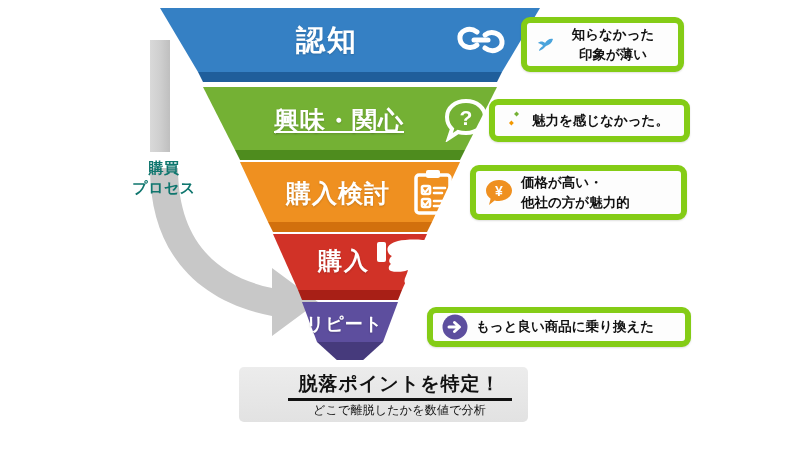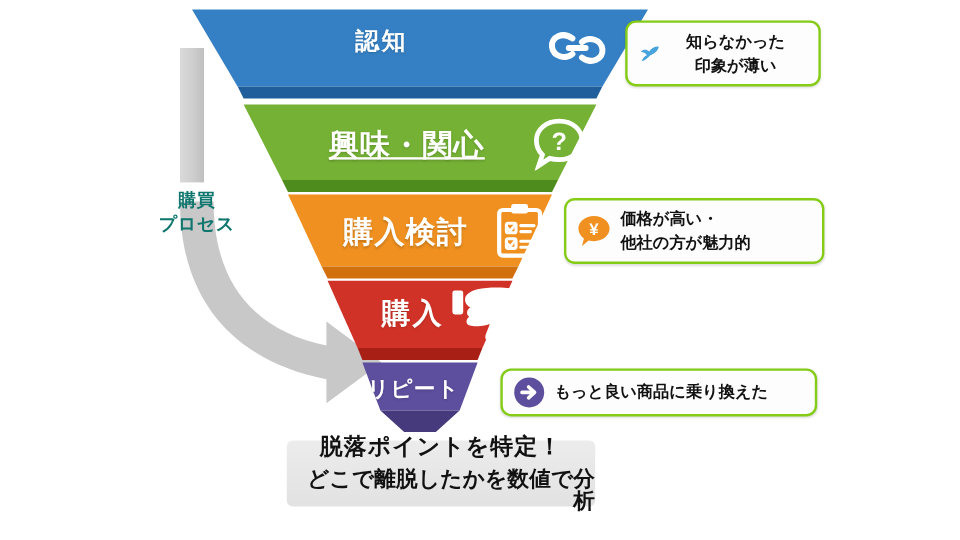--- a/index.html
+++ b/index.html
@@ -20,63 +20,63 @@
     font-size:15px;line-height:1.35;letter-spacing:0.5px;
   }
 
   
   .funnel{position:absolute;left:150px;top:0;width:400px;height:360px;}
   .stage-label{
     position:absolute;color:#ffffff;font-weight:bold;
     text-shadow:0 1px 2px rgba(0,0,0,.18);
     white-space:nowrap;pointer-events:none;
   }
-  .s1-label{left:296px;top:21px;font-size:20px;letter-spacing:2px;}
+  .s1-label{left:296px;top:21px;font-size:29px;letter-spacing:2px;}
   .s2-label{left:274px;top:104px;font-size:25px;letter-spacing:1px;text-decoration:underline;}
   .s3-label{left:286px;top:177px;font-size:25px;letter-spacing:1px;}
   .s4-label{left:318px;top:245px;font-size:24px;letter-spacing:2px;}
   .s5-label{left:306px;top:312px;font-size:18px;letter-spacing:1px;}
 
   
   .callout{
     position:absolute;background:#fdfdfd;
-    border:2px solid #84cc16;border-radius:9px;
+    border:6px solid #84cc16;border-radius:9px;
     box-shadow:0 1px 2px rgba(0,0,0,.13);
     display:flex;align-items:center;
     padding:6px 14px 6px 8px;
     box-sizing:border-box;
   }
   .callout .ctext{
     color:#121212;font-weight:bold;font-size:13.5px;
     line-height:1.45;white-space:nowrap;
   }
   .callout .cicon{
     flex:0 0 auto;display:flex;align-items:center;justify-content:center;
     margin-right:7px;
   }
   .c1{left:521px;top:17px;width:163px;height:55px;}
   .c1 .ctext{text-align:center;width:100%;}
   .c2{left:489px;top:99px;width:201px;height:43px;}
   .c3{left:470px;top:165px;width:217px;height:55px;}
   .c4{left:444px;top:235px;width:243px;height:55px;}
-  .c5{left:417px;top:307px;width:264px;height:40px;}
+  .c5{left:427px;top:307px;width:264px;height:40px;}
 
   
   .banner{
     position:absolute;left:239px;top:367px;width:257px;height:55px;
     background:linear-gradient(180deg,#ececec 0%,#e2e2e2 100%);
     border-radius:5px;
-    display:flex;flex-direction:column;align-items:center;justify-content:center;
+    display:flex;flex-direction:column;align-items:center;justify-content:center;padding-left:32px;
   }
   .banner-title{
     color:#111;font-weight:bold;font-size:19px;letter-spacing:1px;
     line-height:1;padding-bottom:3px;
   }
   .banner-rule{width:224px;height:3px;background:#111;margin:2px 0 3px;}
-  .banner-sub{color:#111;font-weight:bold;font-size:18px;letter-spacing:.2px;line-height:1;text-align:right;}
+  .banner-sub{color:#111;font-weight:normal;font-size:12px;letter-spacing:.2px;line-height:1;}
 </style>
 </head>
 <body>
 
 <div id="stage">
 
   <svg class="process-arrow" viewBox="0 0 200 300">
     <defs>
       <linearGradient id="gArrow" x1="0" y1="0" x2="1" y2="0">
         <stop offset="0%" stop-color="#d9d9d9"></stop>
@@ -155,20 +155,29 @@
         <path d="M18,4 C15,3 12,5 10,8 C8,6 5,6 3,8 C5,9 7,9 8,11
                  C6,12 4,14 4,16 C7,15 9,13 11,11 C14,10 17,8 18,4 Z" fill="#49A3DC"></path>
       </svg>
     </span>
     <span class="ctext">
       <span>知らなかった</span><br>
       <span>印象が薄い</span>
     </span>
   </div>
 
+  <div class="callout c2">
+    <span class="cicon">
+      <svg width="22" height="22" viewBox="0 0 22 22">
+        <path d="M6,13 L8.4,10.6 L10.8,13 L8.4,15.4 Z" fill="#F39800"></path>
+        <path d="M11,4 L13.6,1.6 L16,4 L13.6,6.6 Z" fill="#74B134"></path>
+      </svg>
+    </span>
+    <span class="ctext">魅力を感じなかった。</span>
+  </div>
 
   <div class="callout c3">
     <span class="cicon">
       <svg width="30" height="30" viewBox="0 0 30 30">
         <path d="M15,2 C22.2,2 28,6.7 28,12.5 C28,18.3 22.2,23 15,23
                  C13.4,23 11.9,22.8 10.6,22.4 L5,27 L6.6,20.8
                  C3.8,18.8 2,15.8 2,12.5 C2,6.7 7.8,2 15,2 Z" fill="#EF9020"></path>
         <text x="15" y="18" text-anchor="middle" font-size="14" font-weight="bold" fill="#ffffff" font-family="'Liberation Sans',sans-serif">¥</text>
       </svg>
     </span>

